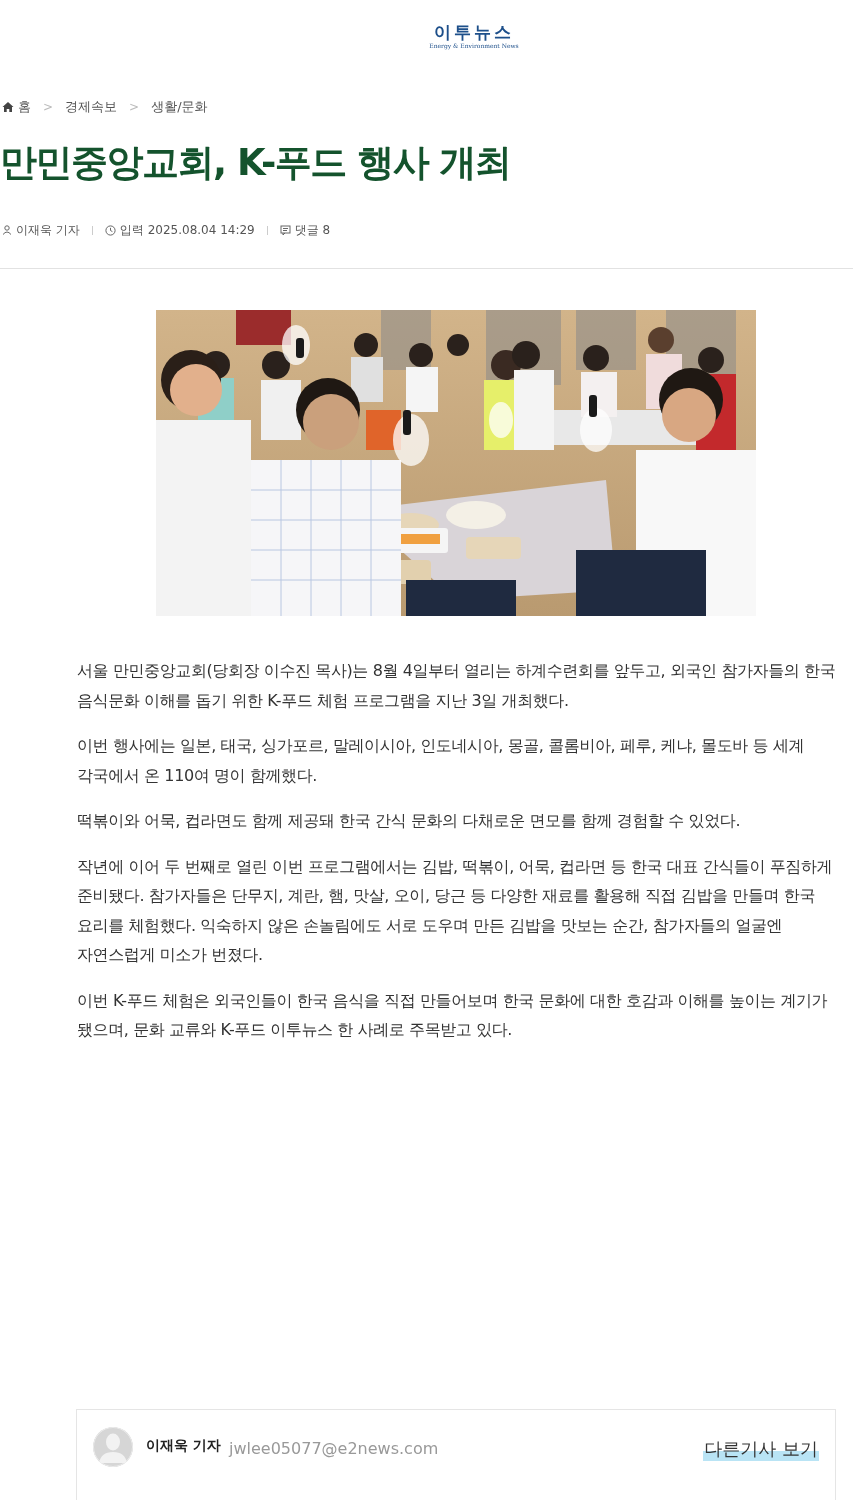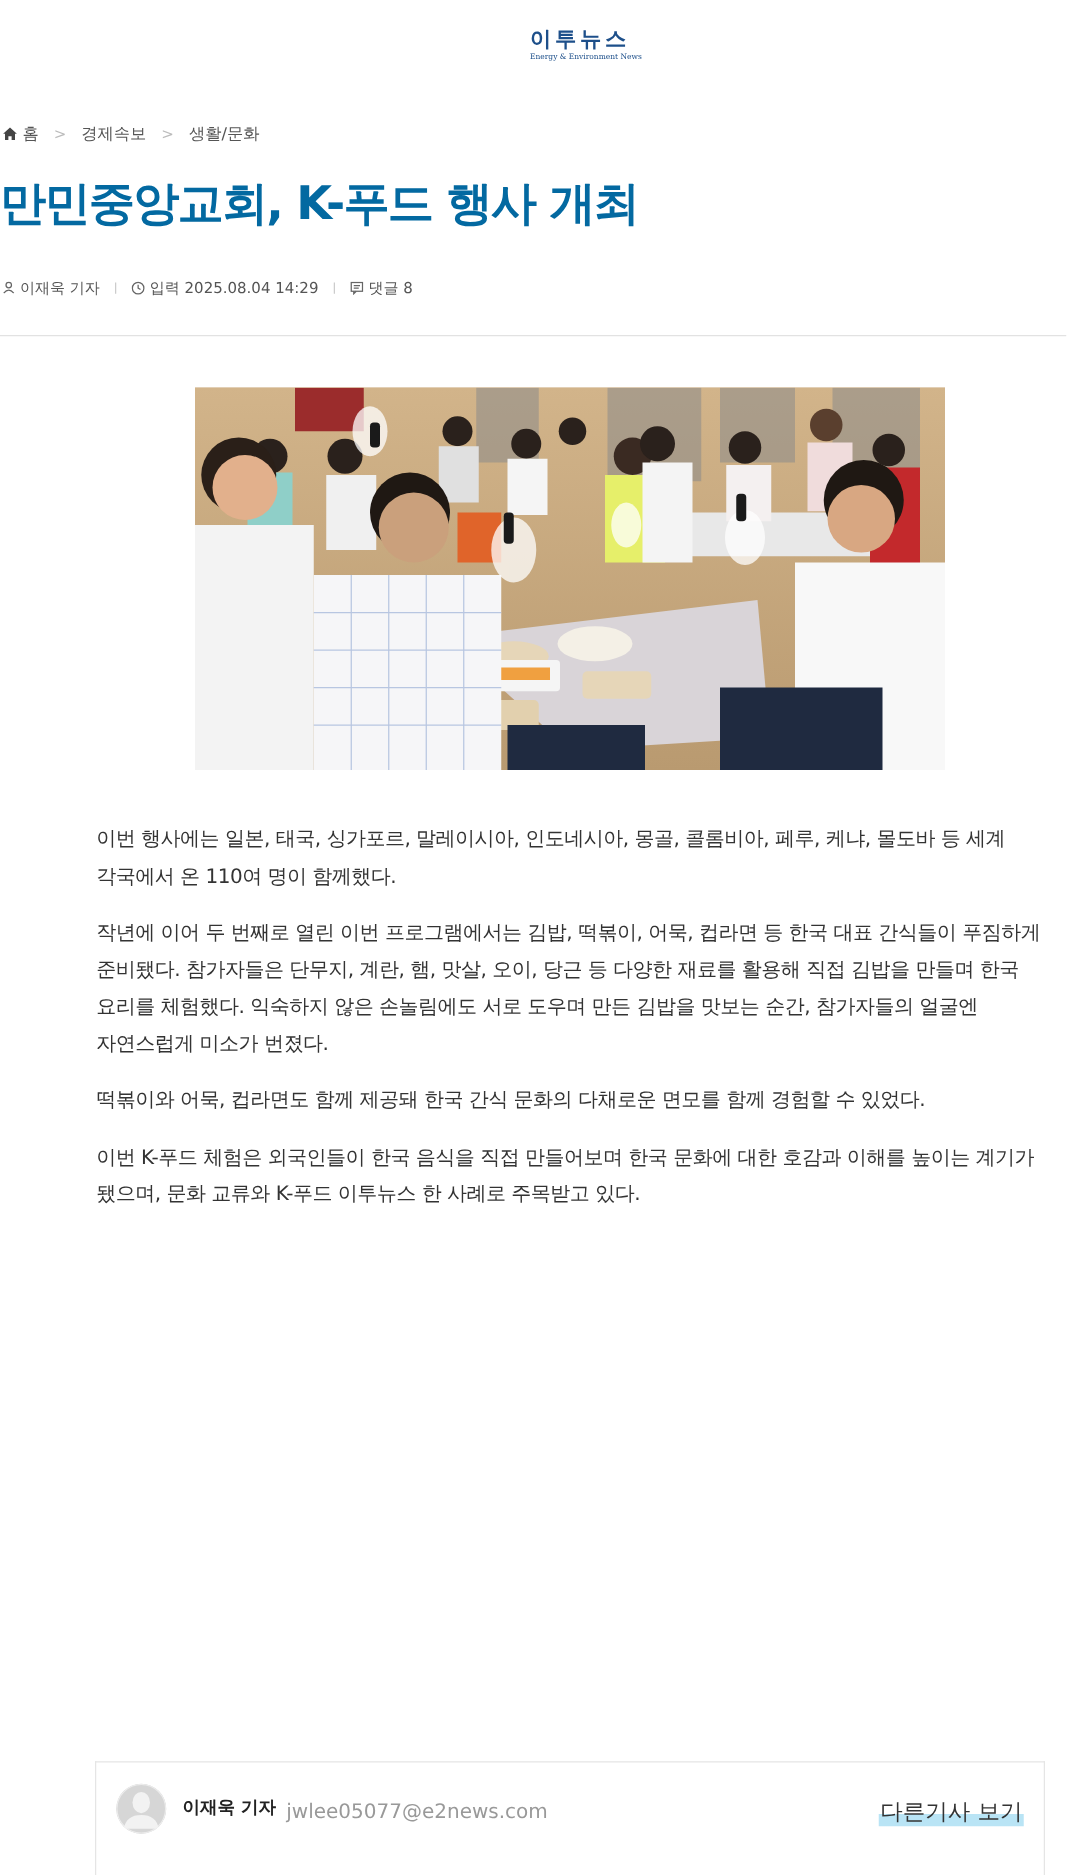--- a/index.html
+++ b/index.html
@@ -1,29 +1,29 @@
 <!DOCTYPE html>
 <html><head>
   <meta charset="utf-8">
   <style>
     * { box-sizing: border-box; margin: 0; padding: 0; }
     html, body { width: 867px; background: #ffffff; }
     body { font-family: "DejaVu Sans", "Liberation Sans", sans-serif; color: #222; position: relative; height: 1500px; overflow: hidden; }
 
     .site-header { position: absolute; left: 0; top: 0; width: 867px; height: 72px; }
-    .logo { position: absolute; left: 424px; top: 22px; width: 100px; text-align: left; }
+    .logo { position: absolute; left: 424px; top: 22px; width: 100px; text-align: center; }
     .logo-ko { font-family: "DejaVu Sans", sans-serif; font-size: 17px; font-weight: bold; color: #1d4f8a; letter-spacing: 3px; line-height: 20px; }
     .logo-en { font-family: "DejaVu Serif", serif; font-size: 6px; color: #1d4f8a; line-height: 8px; white-space: nowrap; }
 
     .breadcrumb { position: absolute; left: 2px; top: 99px; height: 16px; display: flex; align-items: center; font-size: 13px; color: #555; }
     .breadcrumb .crumb { display: flex; align-items: center; }
     .breadcrumb .sep { color: #bbb; margin: 0 12px; font-size: 12px; }
     .home-icon { display: inline-block; width: 12px; height: 12px; margin-right: 4px; }
 
-    .page-title { position: absolute; left: 0px; top: 138px; font-size: 37px; font-weight: bold; color: #0369a1; letter-spacing: -1.5px; line-height: 50px; white-space: nowrap; }
+    .page-title { position: absolute; left: 0px; top: 138px; font-size: 37px; font-weight: bold; color: #14532d; letter-spacing: -1.5px; line-height: 50px; white-space: nowrap; }
 
     .meta { position: absolute; left: 2px; top: 222px; display: flex; align-items: center; font-size: 12px; color: #555; height: 16px; }
     .meta .item { display: flex; align-items: center; }
     .meta .divider { width: 1px; height: 9px; background: #ccc; margin: 0 12px; }
     .meta svg { margin-right: 4px; }
 
     .rule { position: absolute; left: 0; top: 268px; width: 853px; height: 1px; background: #e2e2e2; }
 
     .photo { position: absolute; left: 156px; top: 310px; width: 600px; height: 306px; overflow: hidden; background: #c9a878; }
 
@@ -166,23 +166,24 @@
     </g>
     <g fill="#1a1a1a">
       <rect x="247" y="100" width="8" height="25" rx="3"></rect>
       <rect x="433" y="85" width="8" height="22" rx="3"></rect>
       <rect x="140" y="28" width="8" height="20" rx="3"></rect>
     </g>
   </svg>
 </figure>
 
 <div class="body">
+  <p>서울 만민중앙교회(당회장 이수진 목사)는 8월 4일부터 열리는 하계수련회를 앞두고, 외국인 참가자들의 한국 음식문화 이해를 돕기 위한 K-푸드 체험 프로그램을 지난 3일 개최했다.</p>
   <p>이번 행사에는 일본, 태국, 싱가포르, 말레이시아, 인도네시아, 몽골, 콜롬비아, 페루, 케냐, 몰도바 등 세계 각국에서 온 110여 명이 함께했다.</p>
+  <p>떡볶이와 어묵, 컵라면도 함께 제공돼 한국 간식 문화의 다채로운 면모를 함께 경험할 수 있었다.</p>
   <p>작년에 이어 두 번째로 열린 이번 프로그램에서는 김밥, 떡볶이, 어묵, 컵라면 등 한국 대표 간식들이 푸짐하게 준비됐다. 참가자들은 단무지, 계란, 햄, 맛살, 오이, 당근 등 다양한 재료를 활용해 직접 김밥을 만들며 한국 요리를 체험했다. 익숙하지 않은 손놀림에도 서로 도우며 만든 김밥을 맛보는 순간, 참가자들의 얼굴엔 자연스럽게 미소가 번졌다.</p>
-  <p>떡볶이와 어묵, 컵라면도 함께 제공돼 한국 간식 문화의 다채로운 면모를 함께 경험할 수 있었다.</p>
   <p>이번 K-푸드 체험은 외국인들이 한국 음식을 직접 만들어보며 한국 문화에 대한 호감과 이해를 높이는 계기가 됐으며, 문화 교류와 K-푸드 이투뉴스 한 사례로 주목받고 있다.</p>
 </div>
 
 <div class="author-box">
   <div class="avatar">
     <svg width="40" height="40" viewBox="0 0 40 40">
       <circle cx="20" cy="20" r="19.5" fill="#d6d6d6" stroke="#ececec" stroke-width="1"></circle>
       <ellipse cx="20" cy="15" rx="7" ry="8.5" fill="#f2f2f2"></ellipse>
       <path d="M6 36 Q8 25 20 25 Q32 25 34 36 Z" fill="#f2f2f2"></path>
     </svg>

